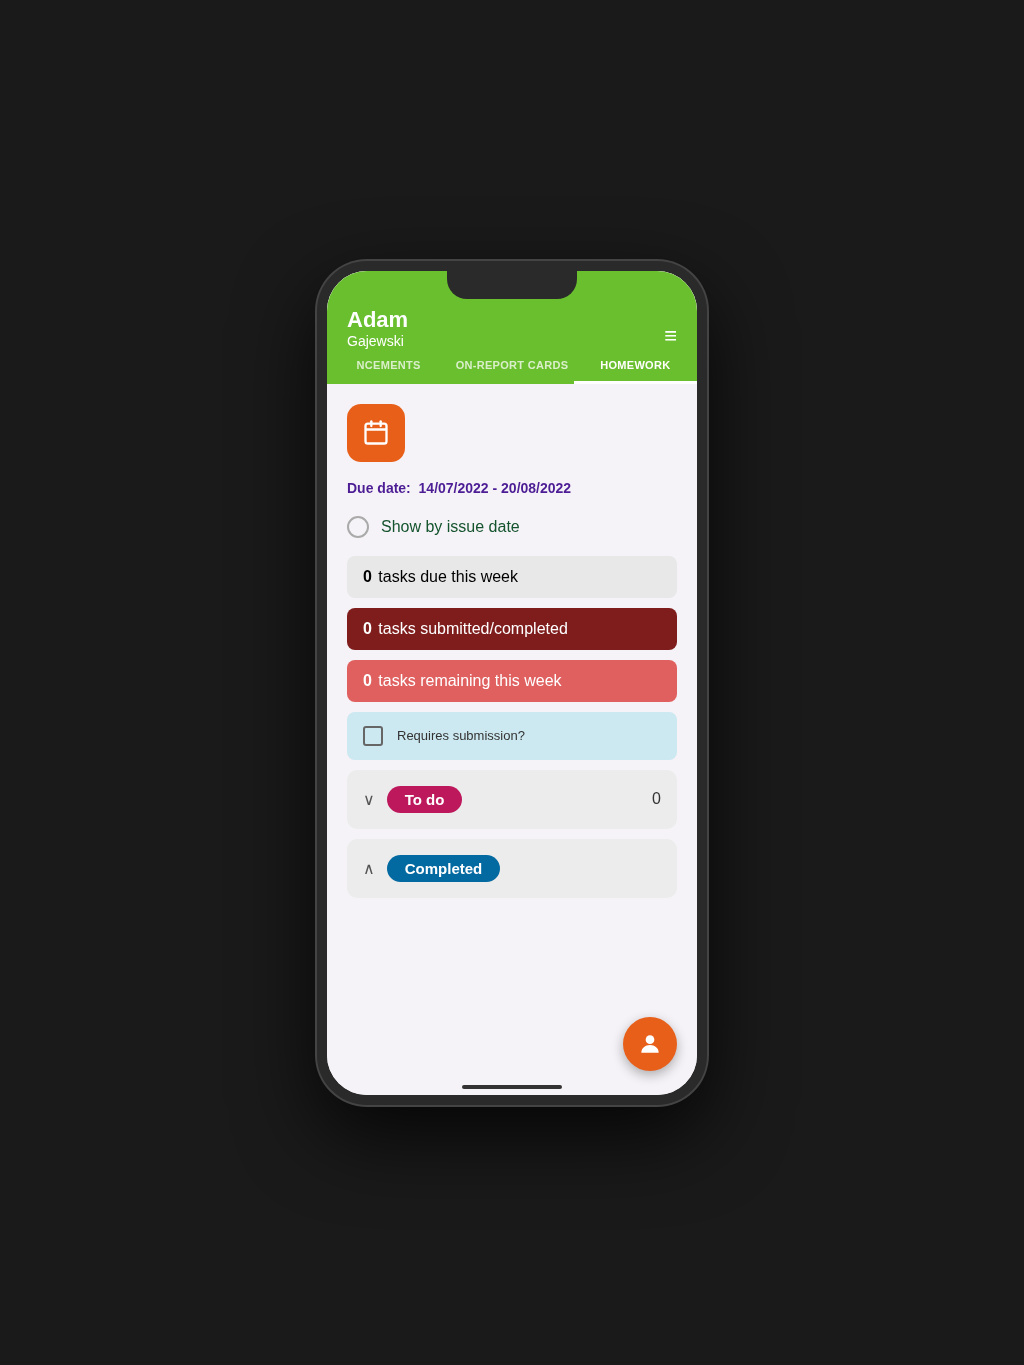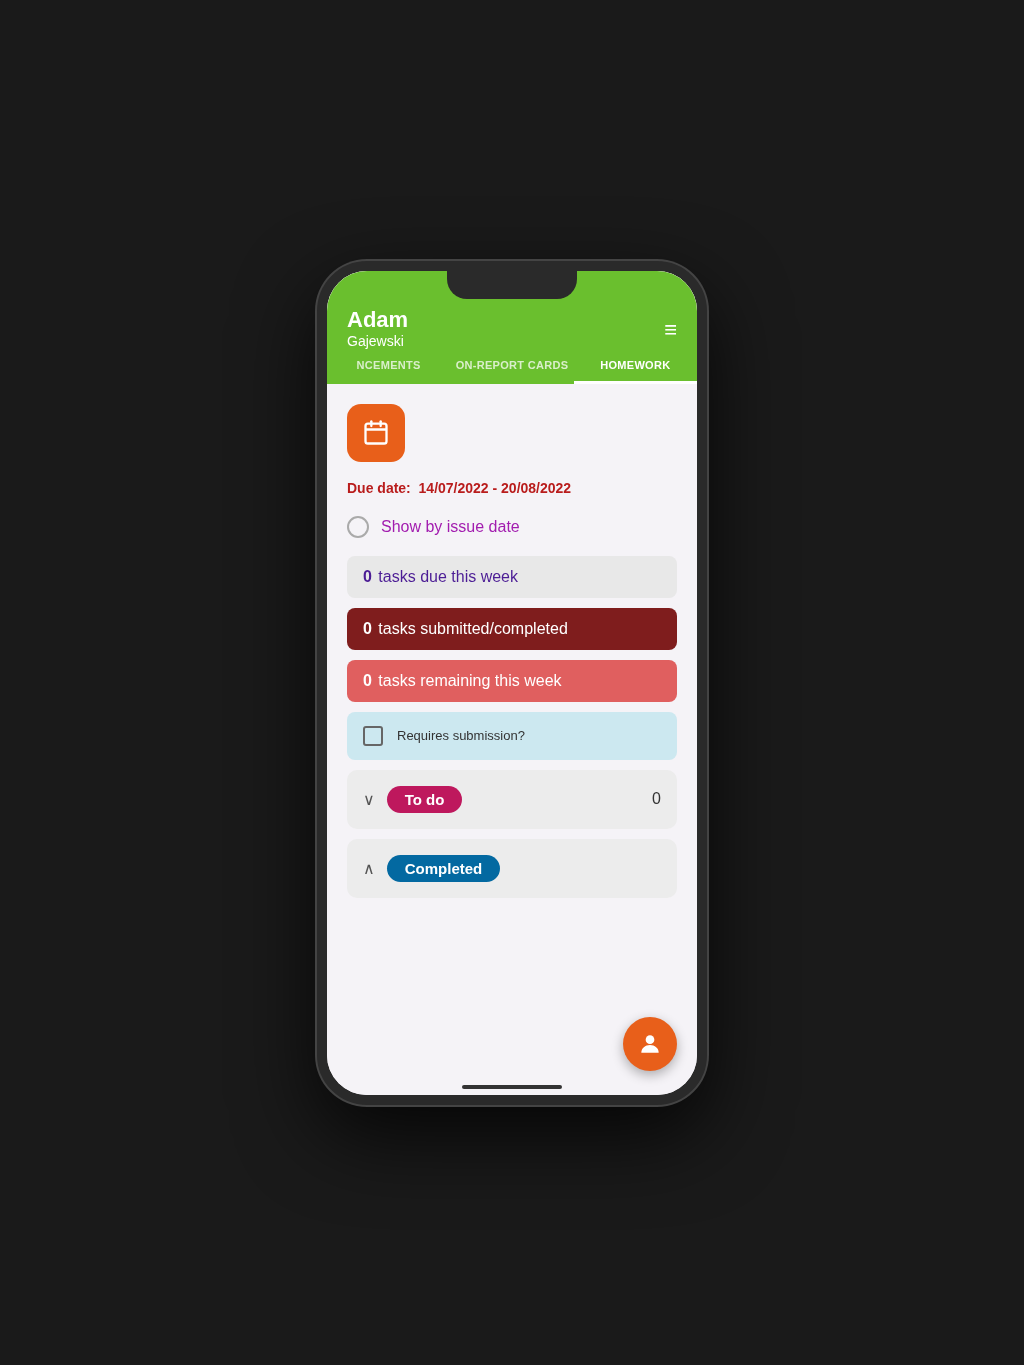--- a/index.html
+++ b/index.html
@@ -44,21 +44,21 @@
       overflow-x: hidden;
       background: #f5f3f7;
     }
 
     
     .header {
       background: #6abf2e;
       padding: 36px 20px 0 20px;
       display: flex;
       justify-content: space-between;
-      align-items: center;
+      align-items: flex-end;
     }
 
     .header-user {
       color: white;
     }
 
     .header-name {
       font-size: 22px;
       font-weight: 700;
     }
@@ -119,39 +119,39 @@
     
     .date-title {
       font-size: 20px;
       font-weight: 700;
       color: #222;
       margin-bottom: 4px;
     }
 
     .date-subtitle {
       font-size: 14px;
-      color: #b91c1c;
+      color: #4c1d95;
       margin-bottom: 20px;
     }
 
     .date-subtitle span {
       font-weight: 700;
     }
 
     
     .radio-group {
       margin-bottom: 18px;
     }
 
     .radio-option {
       display: flex;
       align-items: center;
       margin-bottom: 14px;
       font-size: 16px;
-      color: #a21caf;
+      color: #14532d;
       cursor: pointer;
     }
 
     .radio-circle {
       width: 22px;
       height: 22px;
       border-radius: 50%;
       border: 2px solid #aaa;
       margin-right: 12px;
       display: flex;
@@ -181,21 +181,21 @@
       color: #444;
     }
 
     .task-bar .count {
       font-weight: 700;
       margin-right: 2px;
     }
 
     .task-bar.neutral {
       background: #e8e8e8;
-      color: #4c1d95;
+      color: #000000;
     }
 
     .task-bar.green {
       background: #7f1d1d;
       color: white;
     }
 
     .task-bar.green .count {
       color: white;
     }

